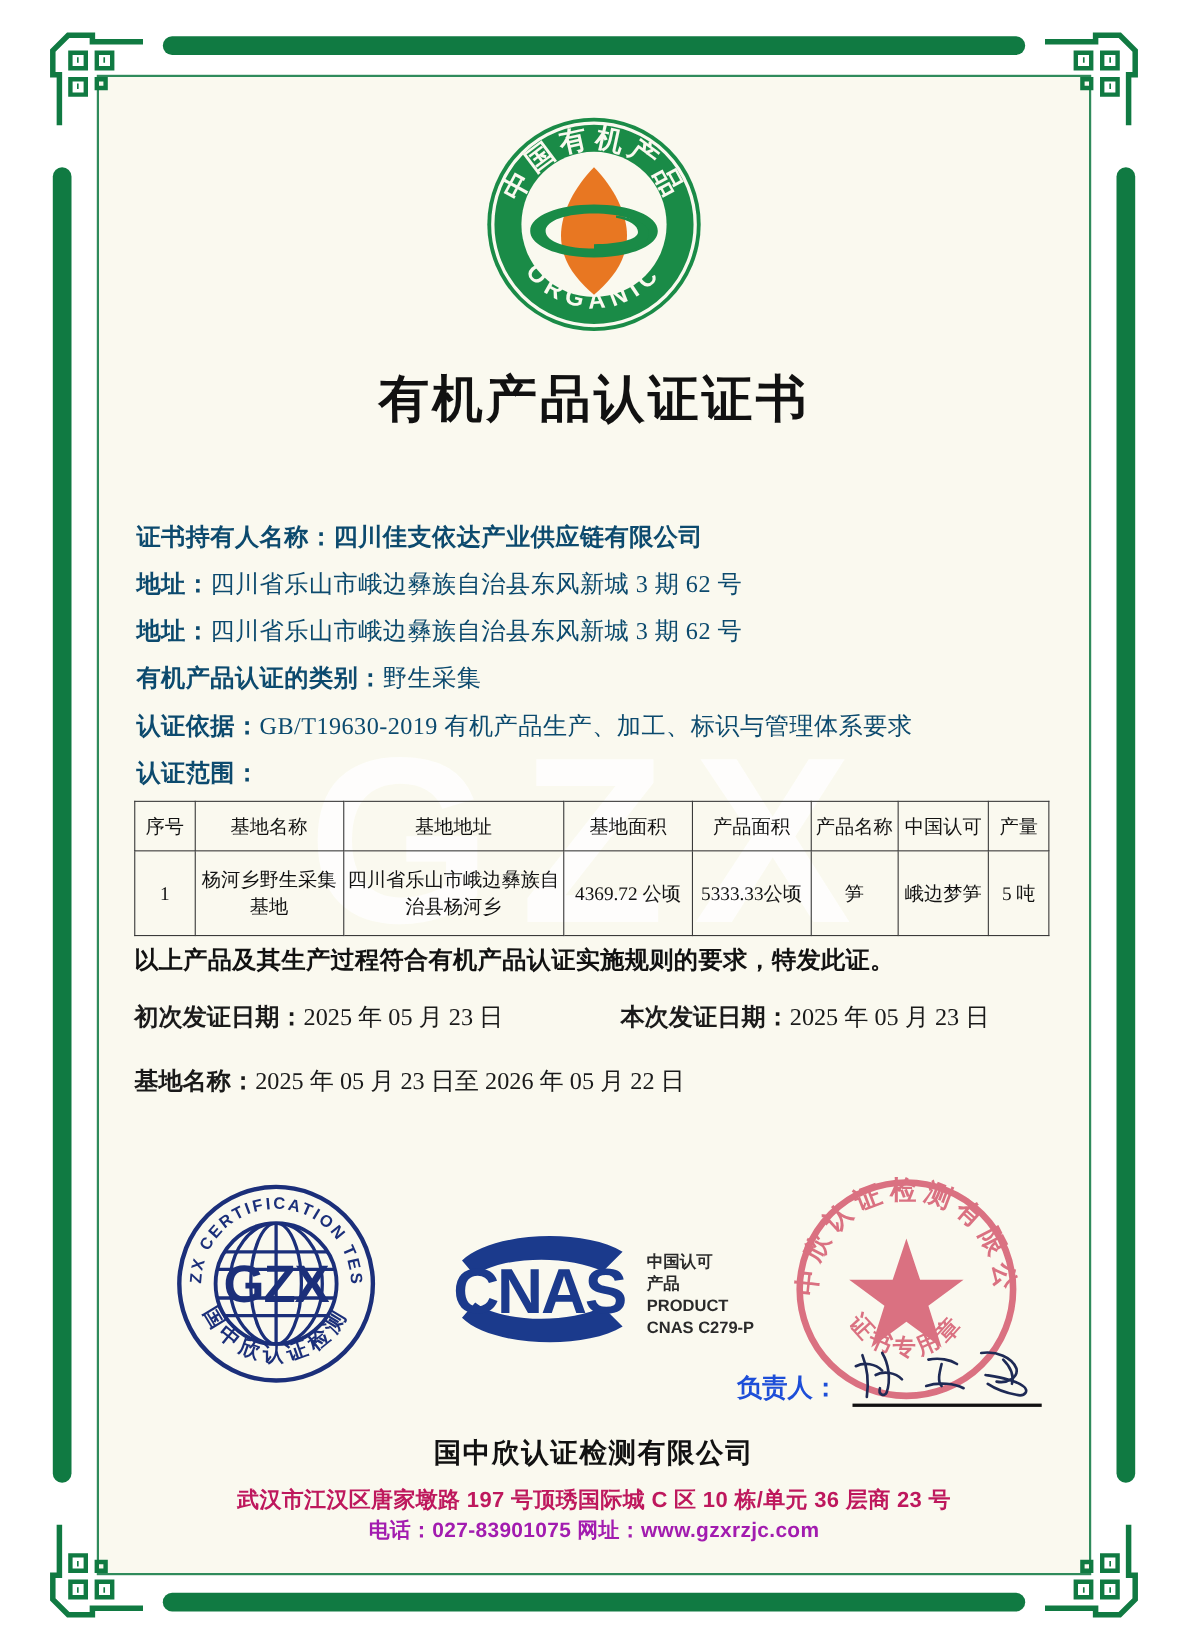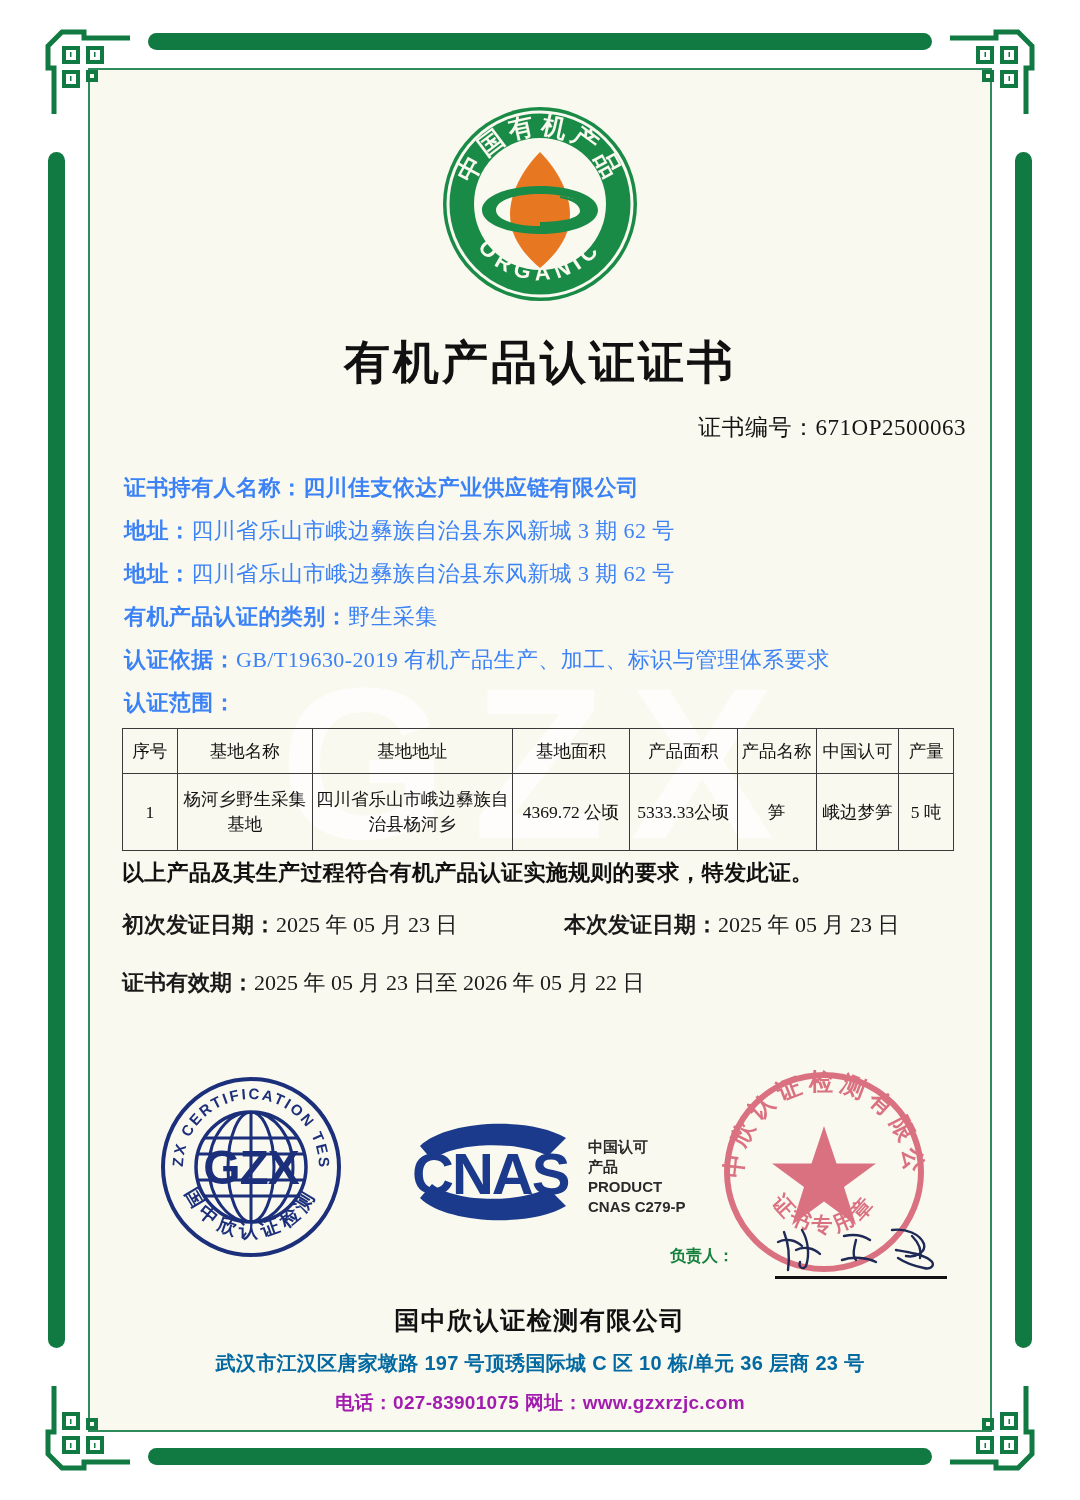--- a/index.html
+++ b/index.html
@@ -136,21 +136,21 @@
   
   .info-block {
     position: absolute;
     left: 28px;
     top: 390px;
     width: 836px;
   }
   .info-line {
     font-size: 22px;
     line-height: 43px;
-    color: #3b82f6;
+    color: #0c4a6e;
     white-space: nowrap;
   }
   .info-line .lbl {
     font-weight: 700;
     font-family: "Liberation Sans", sans-serif;
     letter-spacing: 0.4px;
   }
   .info-line .val {
     font-family: "Liberation Serif", serif;
     letter-spacing: 0.4px;
@@ -255,24 +255,24 @@
   .signature-row {
     position: absolute;
     left: 574px;
     top: 1164px;
     width: 280px;
     height: 44px;
   }
   .signature-row .lbl {
     position: absolute;
     left: 0; top: 6px;
-    font-size: 16px;
-    font-weight: 700;
-    font-family: "Liberation Sans", sans-serif;
-    color: #15803d;
+    font-size: 23px;
+    font-weight: 700;
+    font-family: "Liberation Sans", sans-serif;
+    color: #1d4ed8;
   }
   .sig-line {
     position: absolute;
     left: 105px;
     top: 36px;
     width: 172px;
     height: 3px;
     background: #111;
   }
   .handwriting {
@@ -298,22 +298,22 @@
     font-family: "Liberation Sans", sans-serif;
     letter-spacing: 1.5px;
     color: #111;
     margin-bottom: 13px;
   }
   .footer .addr {
     font-size: 20px;
     font-weight: 700;
     font-family: "Liberation Sans", sans-serif;
     letter-spacing: 0.3px;
-    color: #0369a1;
-    margin-bottom: 13px;
+    color: #be185d;
+    margin-bottom: 1px;
   }
   .footer .contact {
     font-size: 19px;
     font-weight: 700;
     font-family: "Liberation Sans", sans-serif;
     letter-spacing: 0.3px;
     color: #a21caf;
   }
 </style>
 </head>
@@ -397,23 +397,20 @@
         </text>
         <path d="M100 48 C 82 66 70 90 70 110 C 70 134 84 150 100 164 C 116 150 130 134 130 110 C 130 90 118 66 100 48 Z" fill="#e87722"></path>
         <path d="M42 106 C 42 92 68 82 100 82 C 132 82 158 92 158 106 C 158 120 132 130 100 130 C 68 130 42 120 42 106 Z
                  M100 90 C 76 90 56 96 56 106 C 56 116 76 122 100 122 C 124 122 144 116 144 106 C 144 96 124 90 100 90 Z" fill="#1a8b47" fill-rule="evenodd"></path>
         <path d="M120 92 C 136 94 150 100 150 108 C 150 120 128 128 100 128 L100 118 C 122 118 140 114 140 107 C 140 101 132 96 120 94 Z" fill="#1a8b47"></path>
       </svg>
     </div>
 
     <div class="cert-title">有机产品认证证书</div>
 
-    <div class="cert-no">
-      <span>证书编号：</span><span class="num">671OP2500063</span>
-    </div>
 
     <div class="info-block">
       <div class="info-line">
         <span class="lbl">证书持有人名称：</span><span class="val val-bold">四川佳支依达产业供应链有限公司</span>
       </div>
       <div class="info-line">
         <span class="lbl">地址：</span><span class="val">四川省乐山市峨边彝族自治县东风新城 3 期 62 号</span>
       </div>
       <div class="info-line">
         <span class="lbl">地址：</span><span class="val">四川省乐山市峨边彝族自治县东风新城 3 期 62 号</span>
@@ -461,21 +458,21 @@
     <div class="date-row">
       <div class="first">
         <span class="lbl">初次发证日期：</span><span>2025 年 05 月 23 日</span>
       </div>
       <div class="second">
         <span class="lbl">本次发证日期：</span><span>2025 年 05 月 23 日</span>
       </div>
     </div>
 
     <div class="validity">
-      <span class="lbl">证书有效期：</span><span>2025 年 05 月 23 日至 2026 年 05 月 22 日</span>
+      <span class="lbl">基地名称：</span><span>2025 年 05 月 23 日至 2026 年 05 月 22 日</span>
     </div>
 
     <div class="gzx-logo">
       <svg viewBox="0 0 182 182" width="182" height="182">
         <defs>
           <path id="gzxTop" d="M 23 91 A 68 68 0 0 1 159 91" fill="none"></path>
           <path id="gzxBot" d="M 21 91 A 70 70 0 0 0 161 91" fill="none"></path>
           <clipPath id="globeClip">
               <circle cx="91" cy="91" r="55"></circle>
             </clipPath>

